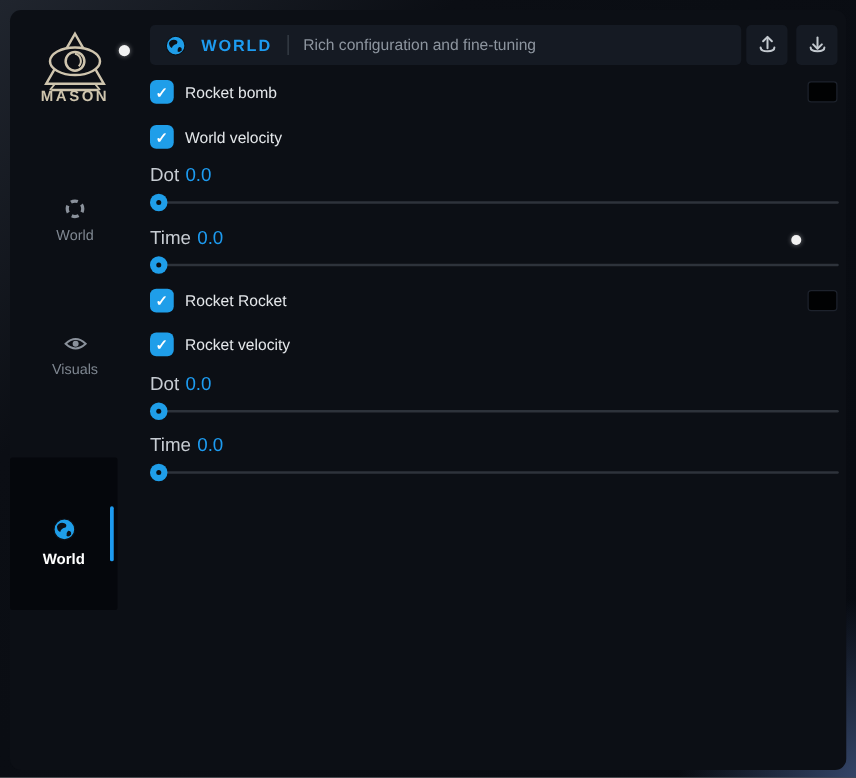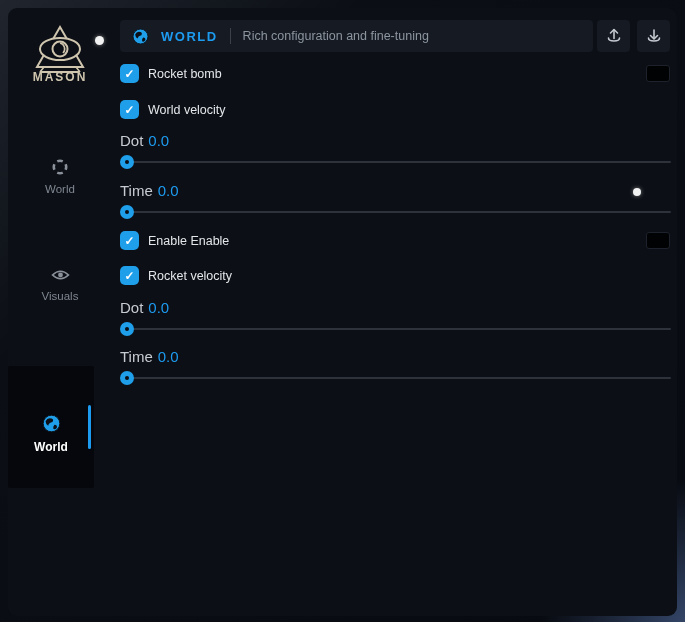--- a/index.html
+++ b/index.html
@@ -182,21 +182,21 @@
     <div class="slider-head">
       <span>Time</span><span class="slider-value">0.0</span>
     </div>
     <div class="slider-track">
       <span class="slider-handle"></span>
     </div>
   </div>
 
   <div class="cb-row row5">
     <span class="cb-box">✓</span>
-    <span class="cb-label">Enable Enable</span>
+    <span class="cb-label">Rocket Rocket</span>
   </div>
   <div class="swatch swatch2"></div>
 
   <div class="cb-row row6">
     <span class="cb-box">✓</span>
     <span class="cb-label">Rocket velocity</span>
   </div>
 
   <div class="slider s3">
     <div class="slider-head">

